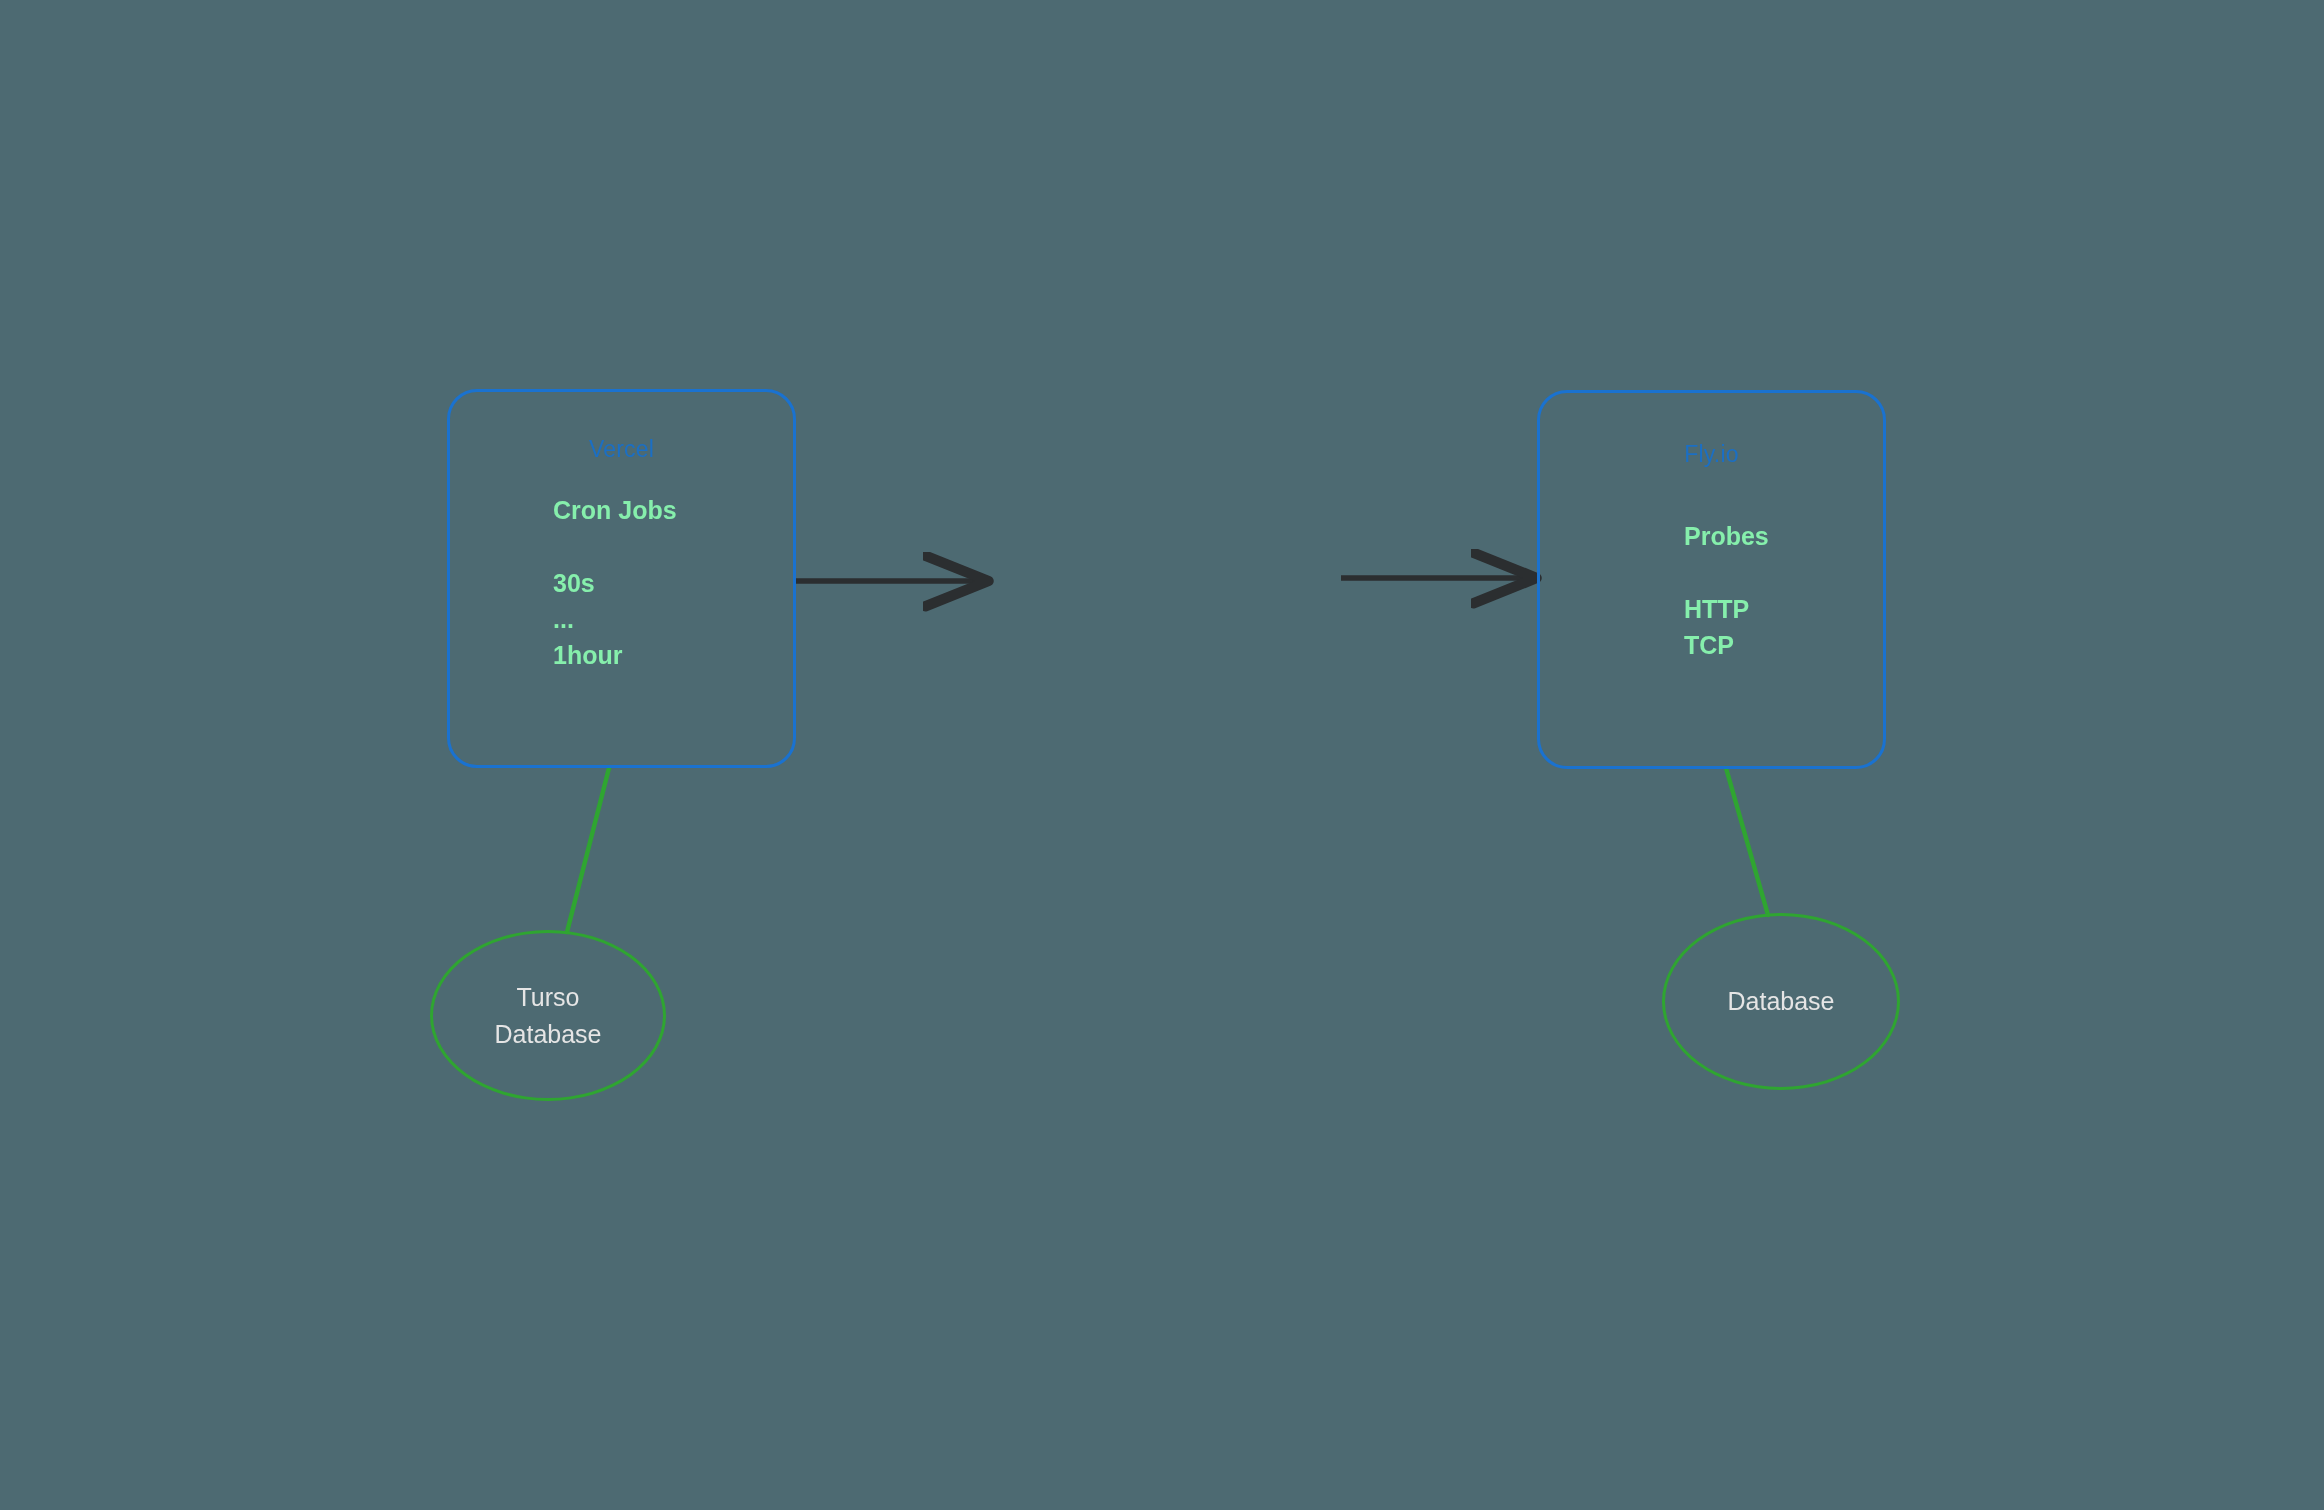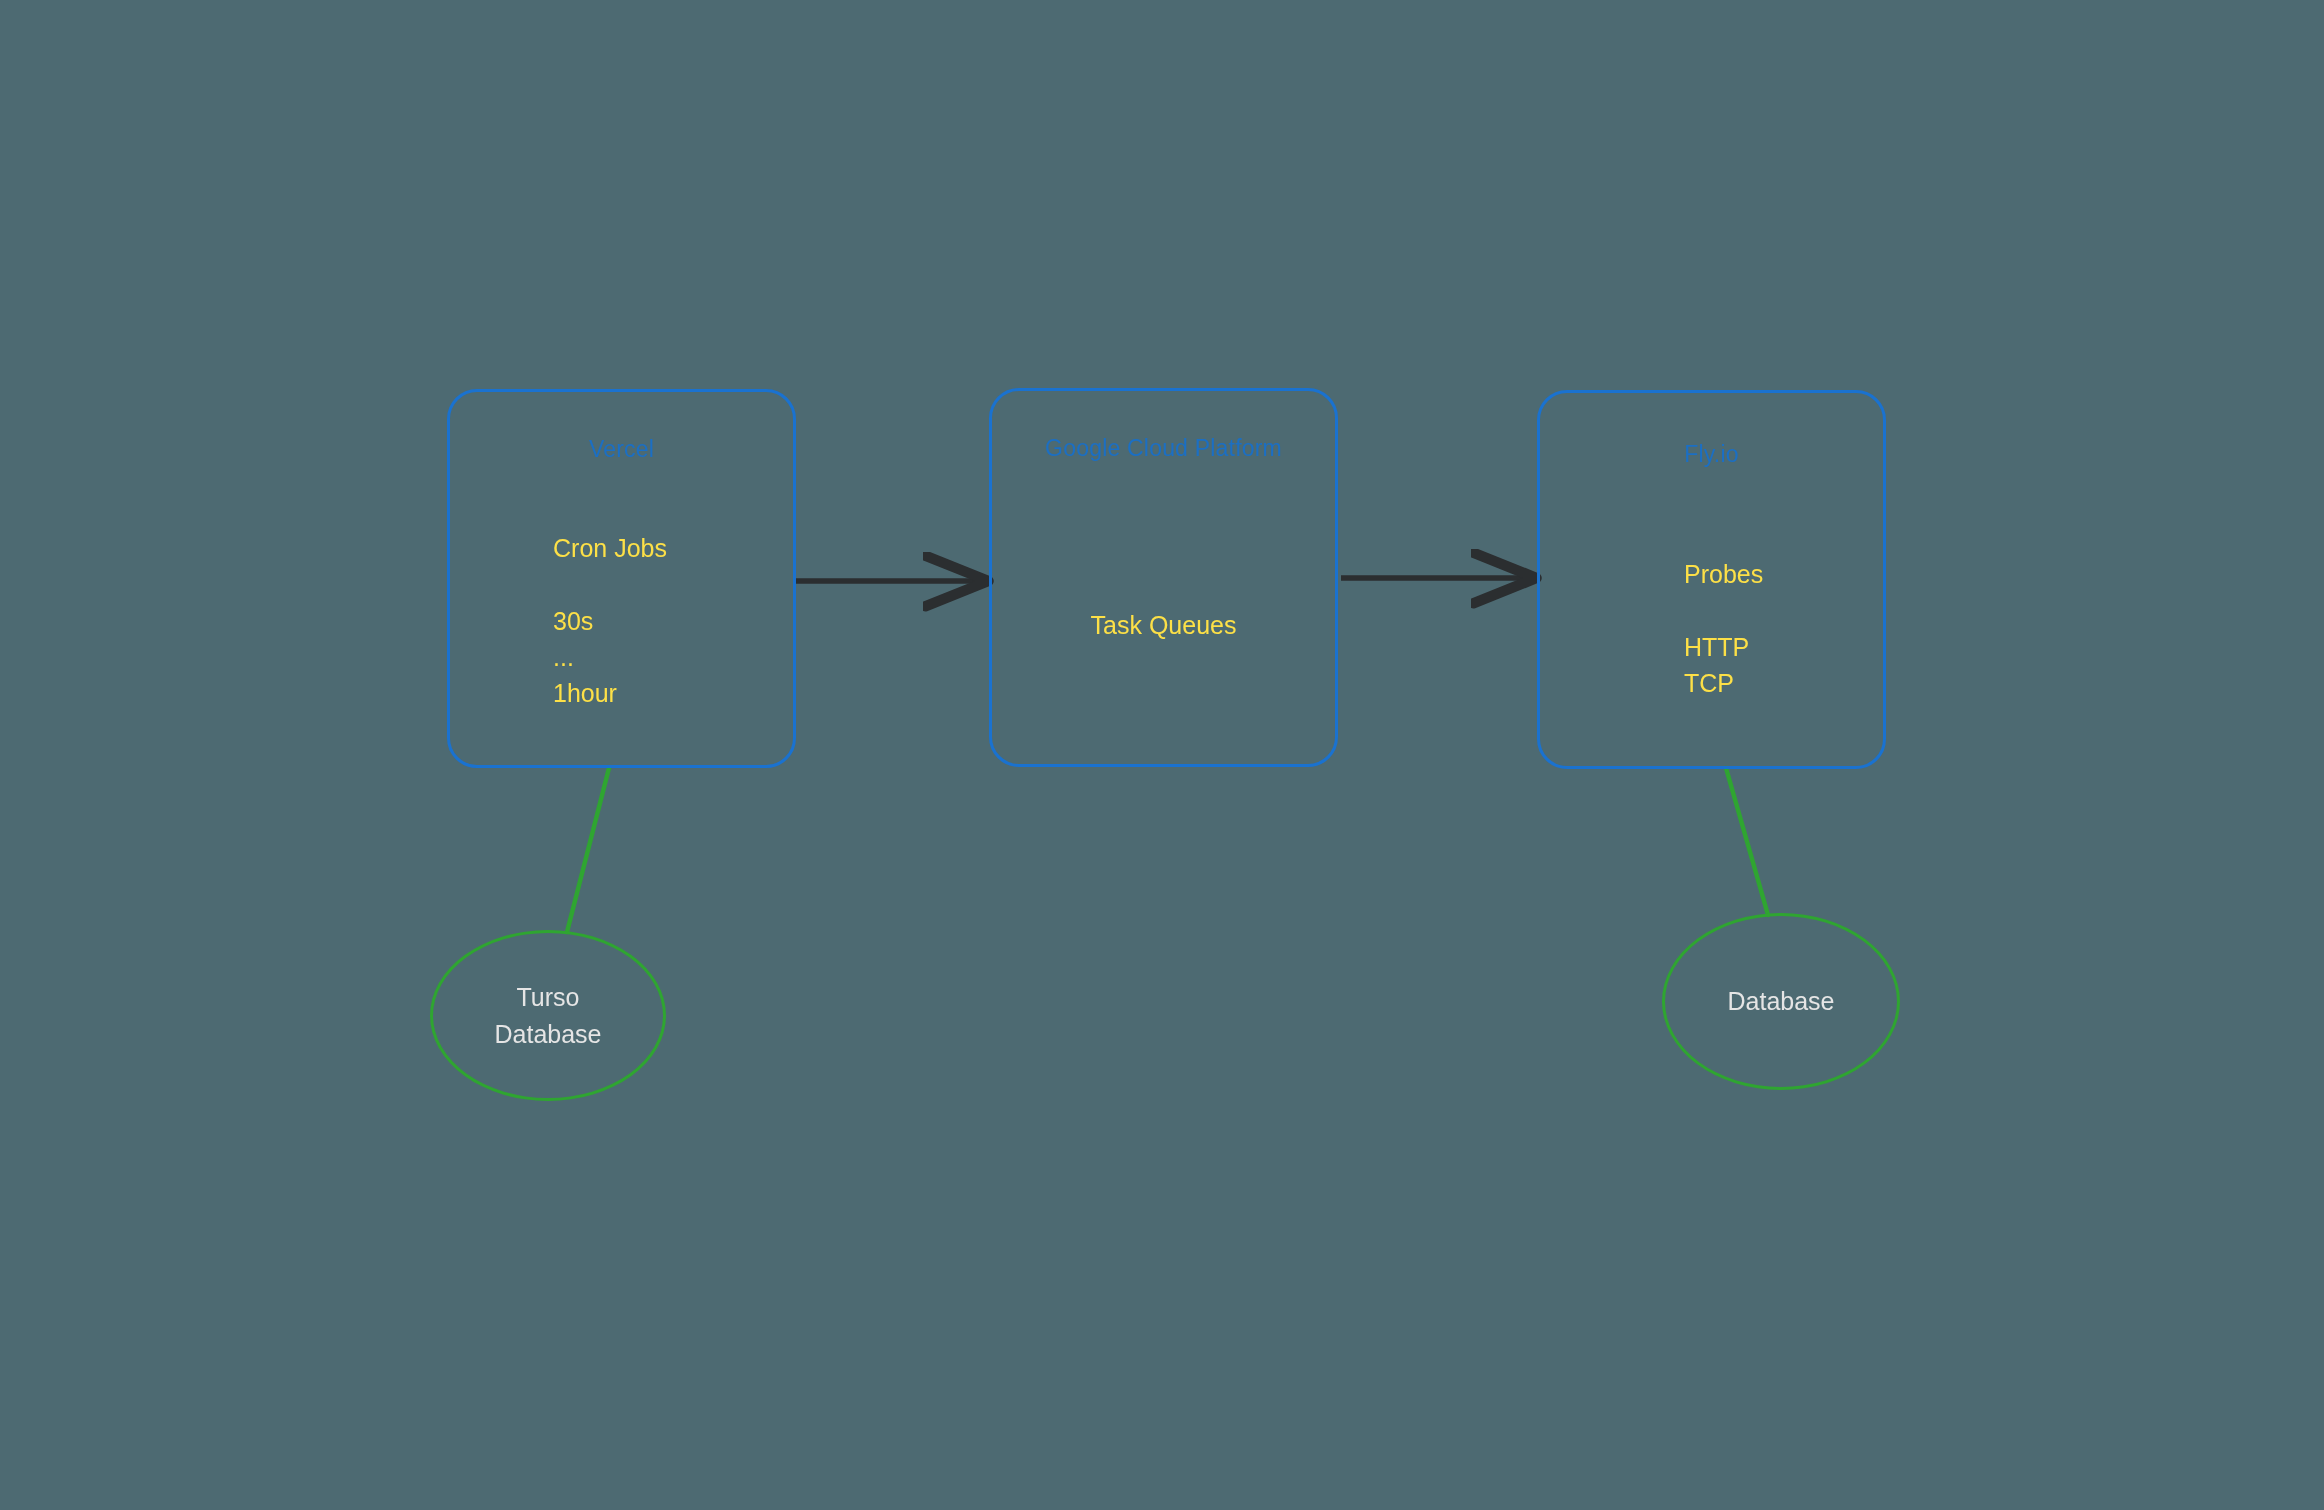--- a/index.html
+++ b/index.html
@@ -43,26 +43,25 @@
     right: 0;
     text-align: center;
     color: #1b6fc4;
     font-size: 23px;
     font-weight: 400;
     letter-spacing: 0.2px;
     white-space: nowrap;
   }
   .cluster-body {
     position: absolute;
-    color: #fde047;
+    color: #86efac;
     font-size: 25px;
-    font-weight: 400;
+    font-weight: 700;
     line-height: 1.45;
     white-space: pre-line;
-    margin-top: 38px;
   }
   .cluster-body.centered {
     left: 0;
     right: 0;
     text-align: center;
   }
 
   
   .ellipse {
     position: absolute;
@@ -114,24 +113,20 @@
 
   <div class="cluster" style="left:447px; top:389px; width:349px; height:379px;">
     <div class="cluster-title" style="top:44px;">Vercel</div>
     <div class="cluster-body" style="left:103px; top:100px;">Cron Jobs
 
 30s
 ...
 1hour</div>
   </div>
 
-  <div class="cluster" style="left:989px; top:388px; width:349px; height:379px;">
-    <div class="cluster-title" style="top:44px;">Google Cloud Platform</div>
-    <div class="cluster-body centered" style="top:178px;">Task Queues</div>
-  </div>
 
   <div class="cluster" style="left:1537px; top:390px; width:349px; height:379px;padding-left:44px;">
     <div class="cluster-title" style="top:48px;">Fly.io</div>
     <div class="cluster-body" style="left:144px; top:125px;">Probes
 
 HTTP
 TCP</div>
   </div>
 
   <div class="ellipse" style="left:430px; top:930px; width:236px; height:171px;">

